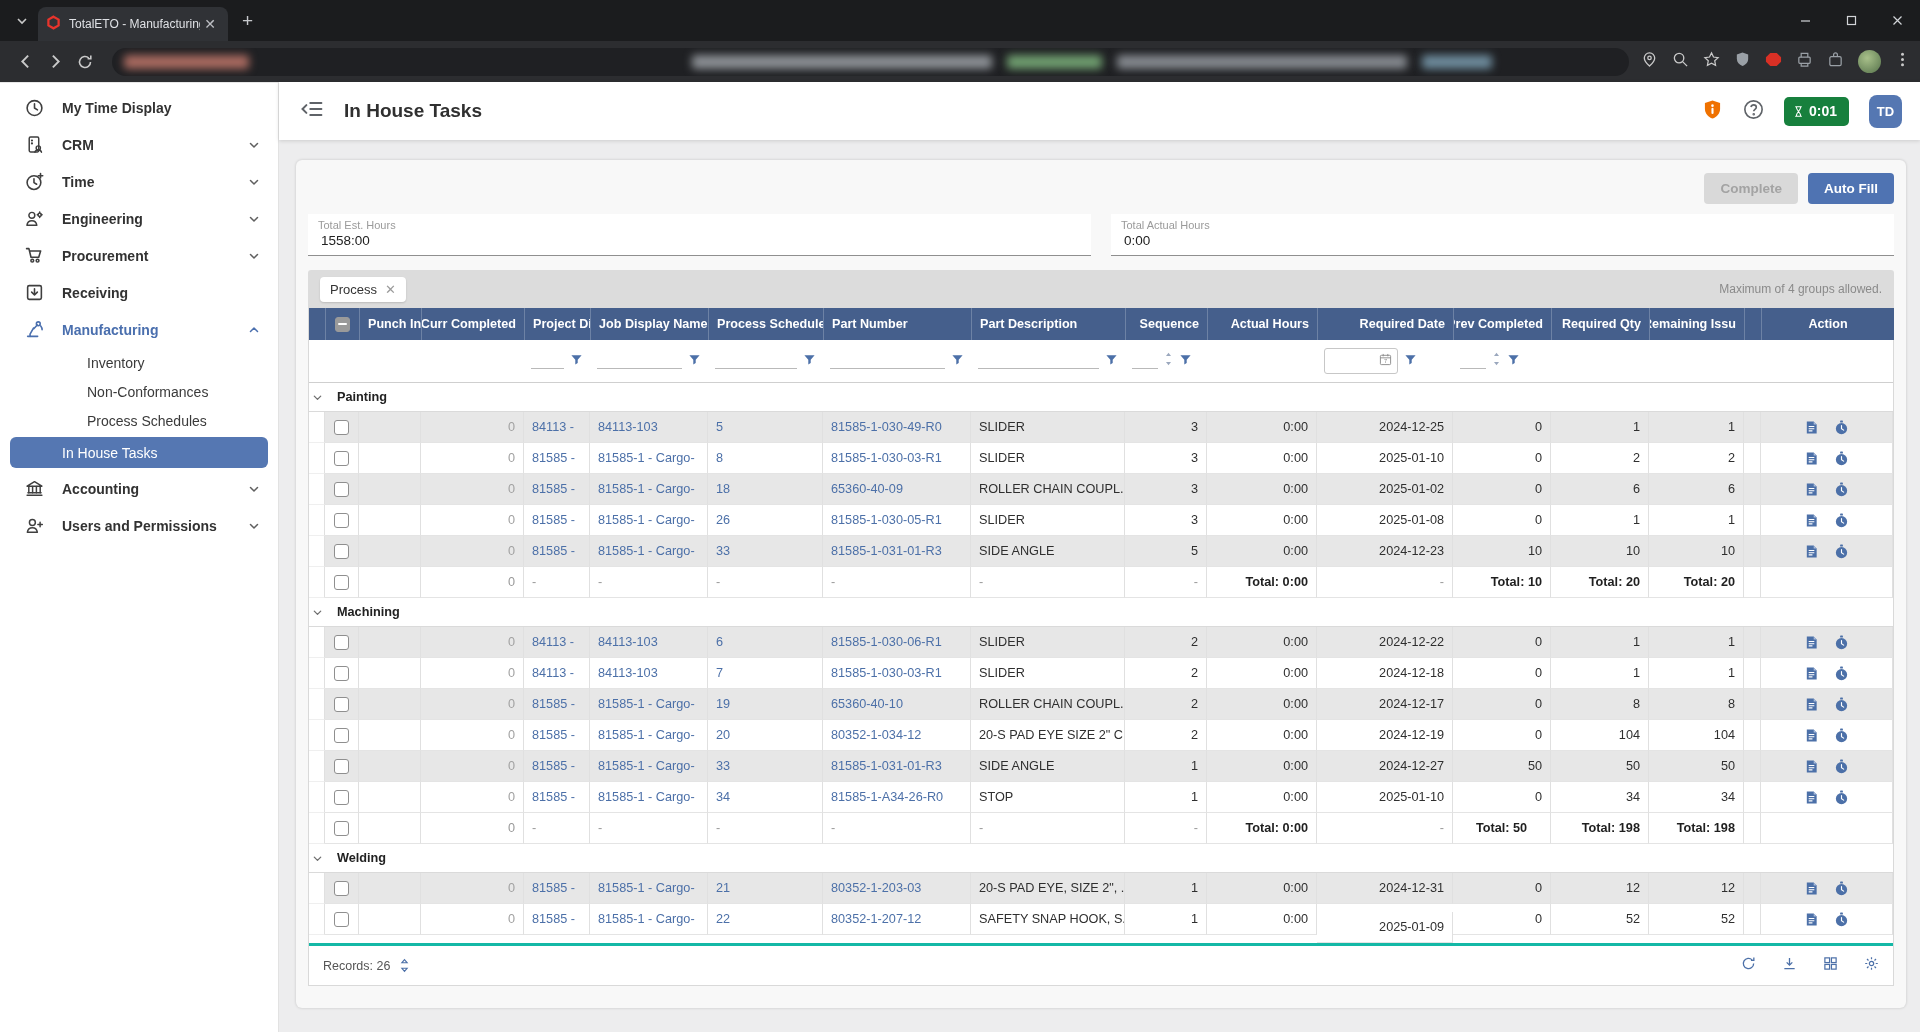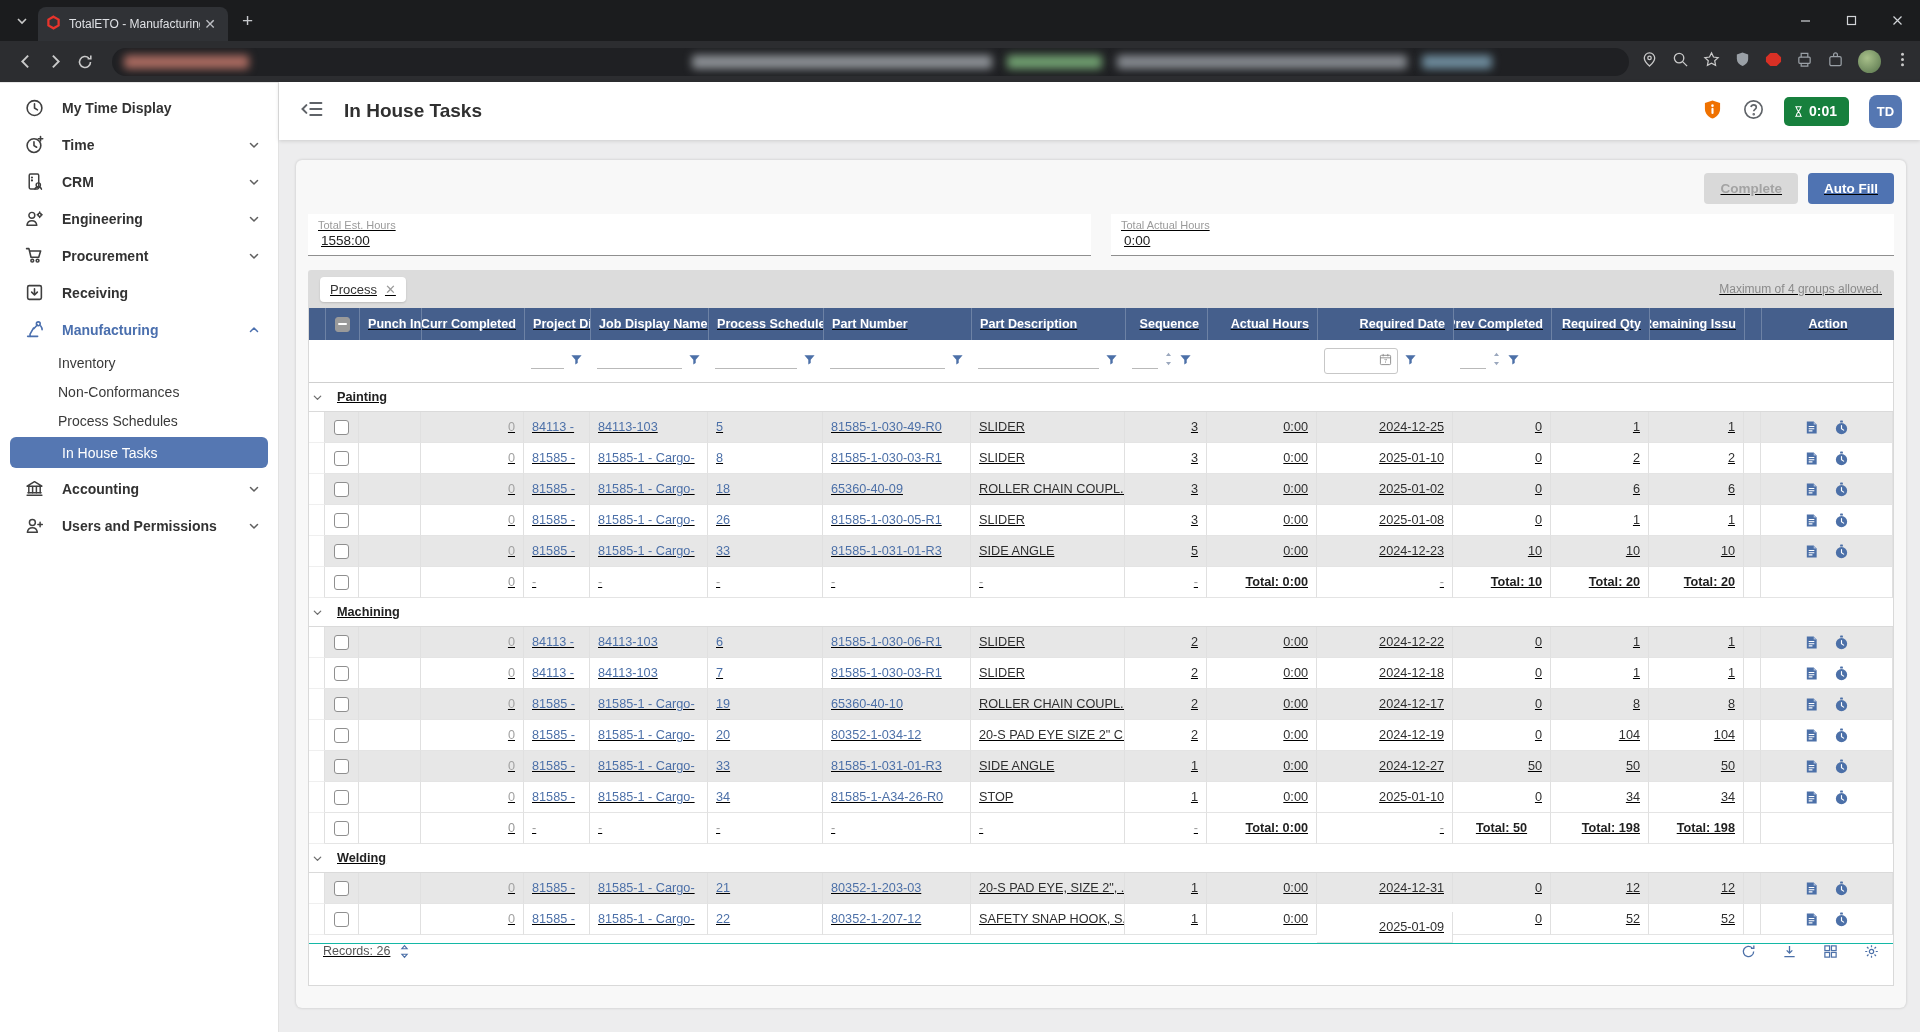--- a/index.html
+++ b/index.html
@@ -24,35 +24,35 @@
   
   .app { display:flex; height:950px; }
   .sidebar { width:279px; background:#ffffff; border-right:1px solid #e2e2e2; display:flex; flex-direction:column; }
   .brand { display:flex; align-items:center; gap:9px; padding:24px 0 18px 26px; }
   .brand-text { font-size:24px; font-weight:bold; color:#2b2b2b; letter-spacing:.2px; }
   .brand-text .red { color:#e8342c; }
   .sb-divider { height:1px; background:#e7e7e7; margin:0 0 6px 0; }
   .nav { flex:1; overflow:hidden; }
   .nav-item { display:flex; align-items:center; height:37px; padding:0 18px 0 22px; font-size:14px; font-weight:bold; color:#323232; cursor:pointer; }
   .nav-item .nav-ic { width:24px; display:flex; justify-content:center; margin-right:16px; }
-  .nav-item.child { height:29px; padding-left:58px; font-weight:normal; color:#3a3a3a; }
+  .nav-item.child { height:29px; padding-left:87px; font-weight:normal; color:#3a3a3a; }
   .nav-item.active { color:#4a6fae; }
   .nav-item.active .nav-label { color:#4a6fae; }
   .nav-item.selected { background:#5577b2; color:#ffffff; border-radius:6px; margin:2px 10px; height:31px; padding-left:52px; }
   .nav-chev { margin-left:auto; display:flex; }
   .sb-foot { padding-bottom:8px; }
 
   .main { flex:1; display:flex; flex-direction:column; background:#ededee; min-width:0; }
   .appheader { height:58px; background:#ffffff; box-shadow:0 1px 4px rgba(0,0,0,.14); display:flex; align-items:center; padding:0 18px 0 22px; position:relative; z-index:5; }
   .page-title { font-size:19px; font-weight:bold; color:#303030; margin-left:20px; }
   .hdr-right { margin-left:auto; display:flex; align-items:center; gap:20px; }
   .timer-chip { background:#17803d; color:#fff; font-weight:bold; font-size:14px; border-radius:5px; height:29px; display:flex; align-items:center; padding:0 12px 0 8px; gap:4px; }
   .avatar-td { width:33px; height:33px; background:#5577b2; color:#fff; font-weight:bold; font-size:13px; border-radius:8px; display:flex; align-items:center; justify-content:center; }
 
-  .content { flex:1; padding:20px 14px 24px 17px; min-height:0;text-decoration:underline; }
+  .content { flex:1; padding:20px 14px 24px 17px; min-height:0; }
   .card { height:100%; background:#f8f8f8; border-radius:6px; box-shadow:0 0 3px rgba(0,0,0,.18); padding:0 12px; display:flex; flex-direction:column; overflow:hidden; }
 
   .actions-row { height:48px; display:flex; align-items:center; justify-content:flex-end; gap:10px; padding-top:8px; }
   .btn { border:none; border-radius:4px; font-family:inherit; font-size:13.5px; font-weight:bold; padding:8px 16px; cursor:pointer; }
   .btn.disabled { background:#d9d9d9; color:#a3a3a3; }
   .btn.primary { background:#4f73b2; color:#ffffff; }
 
   .fields-row { display:flex; gap:20px; margin:6px 0 14px 0; }
   .field { flex:1; background:#ffffff; border-bottom:1px solid #8f8f8f; padding:5px 10px 7px 10px; }
   .field-label { font-size:11px; color:#9a9a9a; }
@@ -84,21 +84,21 @@
   .link { color:#4c70a8; }
   .c-curr_completed span { color:#a2a2a2; }
   .datarow.total span { color:#9a9a9a; }
   .datarow.total span.boldv { color:#1f1f1f; font-weight:bold; }
   .cb { width:15px; height:15px; border:1.6px solid #8f8f8f; border-radius:3px; background:#fff; display:inline-block; position:relative; }
   .cb.ind { background:#9a9a9a; border-color:#9a9a9a; }
   .cb.ind::after { content:""; position:absolute; left:2px; right:2px; top:5px; height:2.2px; background:#fff; border-radius:1px; }
   .act-btn { display:flex; align-items:center; }
   .c-action { gap:15px; }
 
-  .grid-footer { height:42px; display:flex; align-items:flex-start; padding:0 14px; border-top:1px solid #14b8a6; background:#fff; }
+  .grid-footer { height:42px; display:flex; align-items:center; padding:0 14px; border-top:3px solid #14b8a6; background:#fff; }
   .records { font-size:12.5px; color:#555; }
   .rec-ctl { margin-left:10px; display:flex; }
   .foot-icons { margin-left:auto; display:flex; gap:26px; align-items:center; }
 </style>
 </head>
 <body>
 
 <div class="tabstrip">
   <div class="tab-search">
     <svg width="12" height="12" viewBox="0 0 12 12">
@@ -200,43 +200,43 @@
           <span class="nav-ic">
             <svg width="19" height="19" viewBox="0 0 18 18" fill="none" stroke-linecap="round" stroke-linejoin="round" stroke="#3f3f3f" stroke-width="1.5">
               <circle cx="9" cy="9.5" r="7"></circle>
               <path d="M9 5.5v4l2.8 1.8"></path>
             </svg>
           </span>
           <span class="nav-label">My Time Display</span>
         </div>
         <div class="nav-item">
           <span class="nav-ic">
-            <svg width="19" height="19" viewBox="0 0 18 18" fill="none" stroke-linecap="round" stroke-linejoin="round" stroke="#3f3f3f" stroke-width="1.5">
-              <circle cx="8.5" cy="10" r="6.5"></circle>
-              <path d="M8.5 6.5V10l2.5 1.6"></path>
-              <path d="M14.7 1.5v4.2M12.6 3.6h4.2"></path>
-            </svg>
-          </span>
-          <span class="nav-label">Time</span>
-          <span class="nav-chev">
-            <svg width="12" height="12" viewBox="0 0 12 12" fill="none" stroke-linecap="round" stroke-linejoin="round" stroke="#5f5f5f" stroke-width="1.5">
-              <path d="M2.5 4.5 6 8l3.5-3.5"></path>
-            </svg>
-          </span>
-        </div>
-        <div class="nav-item">
-          <span class="nav-ic">
             <svg width="19" height="19" viewBox="0 0 18 18" fill="none" stroke-linecap="round" stroke-linejoin="round" stroke="#3f3f3f" stroke-width="1.4">
               <rect x="4" y="2" width="9" height="14" rx="1.2"></rect>
               <path d="M6.6 5.2h.01M6.6 8h.01" stroke-width="2.1"></path>
               <circle cx="12.6" cy="12.3" r="2"></circle>
               <path d="M9.4 16.3c.3-1.4 1.6-2.1 3.2-2.1 1.5 0 2.7.7 3 2.1"></path>
             </svg>
           </span>
           <span class="nav-label">CRM</span>
+          <span class="nav-chev">
+            <svg width="12" height="12" viewBox="0 0 12 12" fill="none" stroke-linecap="round" stroke-linejoin="round" stroke="#5f5f5f" stroke-width="1.5">
+              <path d="M2.5 4.5 6 8l3.5-3.5"></path>
+            </svg>
+          </span>
+        </div>
+        <div class="nav-item">
+          <span class="nav-ic">
+            <svg width="19" height="19" viewBox="0 0 18 18" fill="none" stroke-linecap="round" stroke-linejoin="round" stroke="#3f3f3f" stroke-width="1.5">
+              <circle cx="8.5" cy="10" r="6.5"></circle>
+              <path d="M8.5 6.5V10l2.5 1.6"></path>
+              <path d="M14.7 1.5v4.2M12.6 3.6h4.2"></path>
+            </svg>
+          </span>
+          <span class="nav-label">Time</span>
           <span class="nav-chev">
             <svg width="12" height="12" viewBox="0 0 12 12" fill="none" stroke-linecap="round" stroke-linejoin="round" stroke="#5f5f5f" stroke-width="1.5">
               <path d="M2.5 4.5 6 8l3.5-3.5"></path>
             </svg>
           </span>
         </div>
         <div class="nav-item">
           <span class="nav-ic">
             <svg width="19" height="19" viewBox="0 0 18 18" fill="none" stroke-linecap="round" stroke-linejoin="round" stroke="#3f3f3f" stroke-width="1.4">
               <circle cx="6.5" cy="6" r="2.8"></circle>

